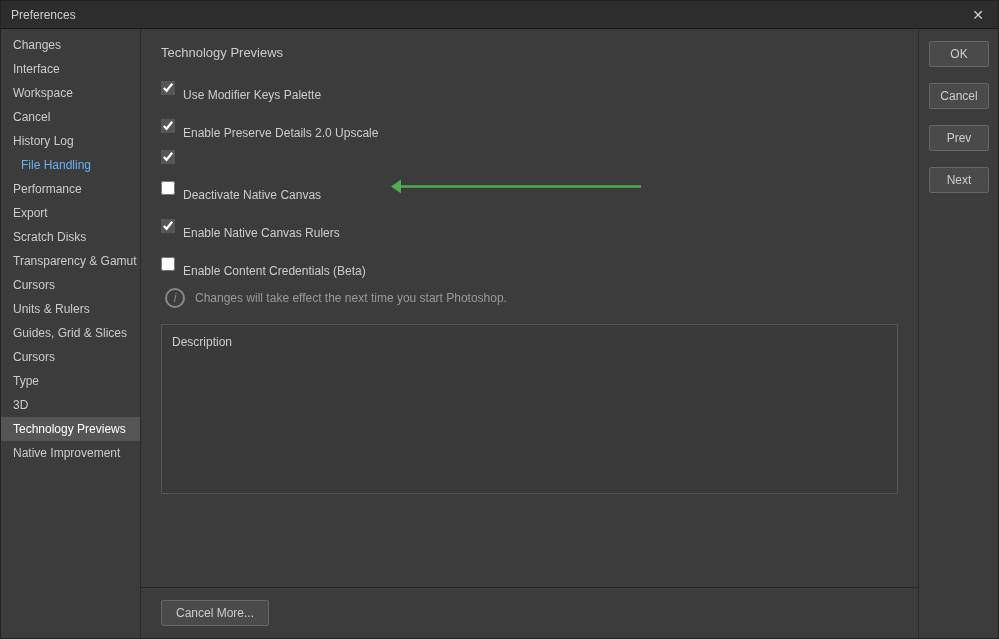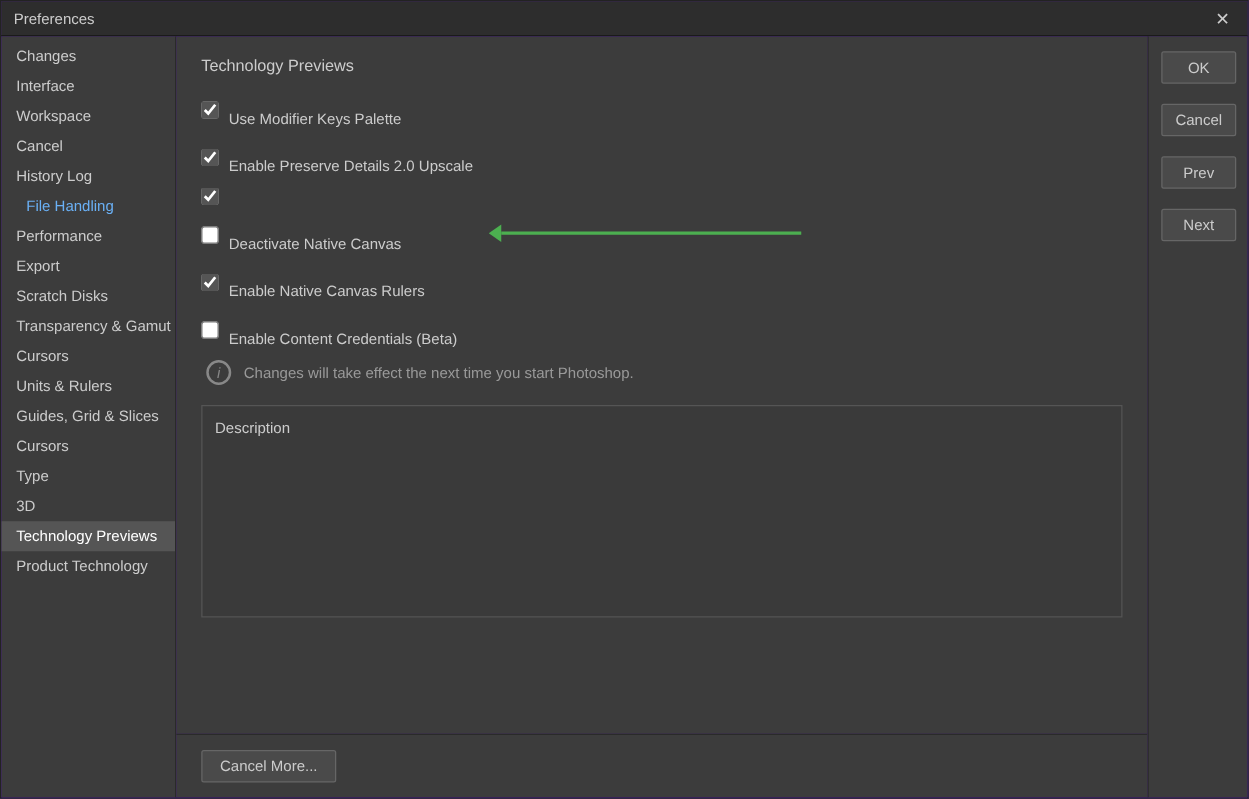--- a/index.html
+++ b/index.html
@@ -210,21 +210,21 @@
         <div class="sidebar-item">Export</div>
         <div class="sidebar-item">Scratch Disks</div>
         <div class="sidebar-item">Transparency &amp; Gamut</div>
         <div class="sidebar-item">Cursors</div>
         <div class="sidebar-item">Units &amp; Rulers</div>
         <div class="sidebar-item">Guides, Grid &amp; Slices</div>
         <div class="sidebar-item">Cursors</div>
         <div class="sidebar-item">Type</div>
         <div class="sidebar-item">3D</div>
         <div class="sidebar-item active">Technology Previews</div>
-        <div class="sidebar-item">Product Technology</div>
+        <div class="sidebar-item">Native Improvement</div>
       </div>
 
     <div class="main-content">
       <div class="content-area">
         <div class="section-title">Technology Previews</div>
 
         <div id="checkboxes-container">
             <div class="checkbox-item">
               <input type="checkbox" checked="" style="">
               <label class="checkbox-label">Use Modifier Keys Palette</label>

